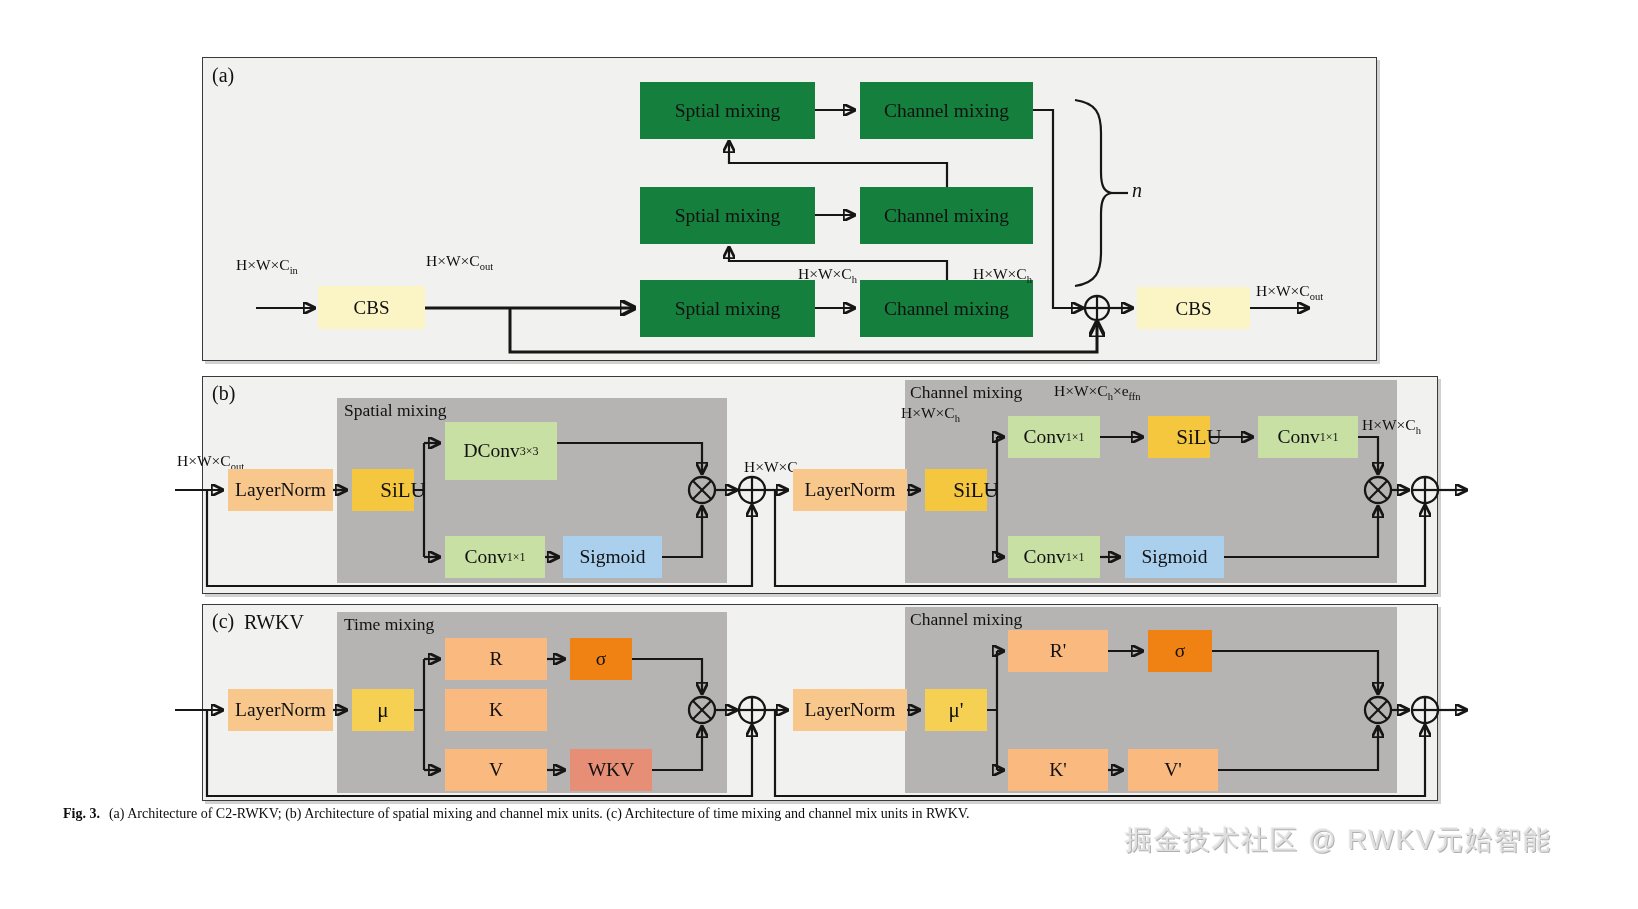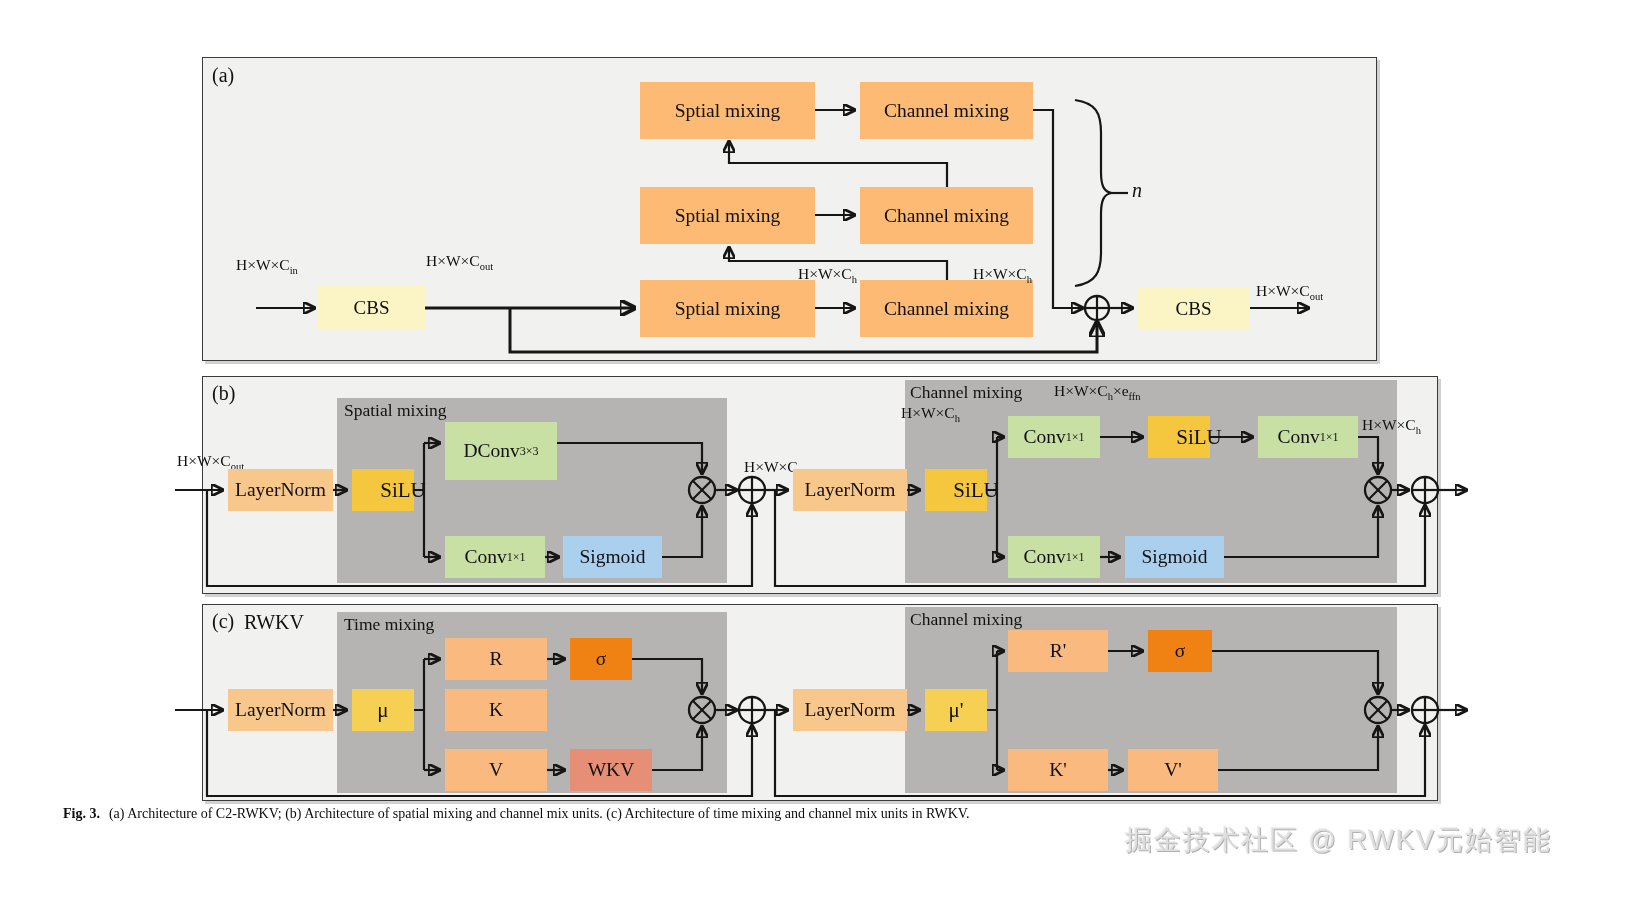--- a/index.html
+++ b/index.html
@@ -14,21 +14,21 @@
   .panel{position:absolute;background:var(--c-panel);border:1.6px solid #3a3a3a;
          box-shadow:3px 3px 0 rgba(140,140,140,.4);}
   .gray-block{position:absolute;background:var(--c-block);}
   .panel-tag{position:absolute;font-size:20px;color:#111;}
   .group-title{position:absolute;font-size:17.5px;color:#111;}
   .node{position:absolute;display:flex;align-items:center;justify-content:center;
         font-size:19.5px;color:#111;text-align:center;line-height:1;}
   .node sub{font-size:0.62em;line-height:1;}
   .dim{position:absolute;font-size:15.5px;color:#101010;white-space:nowrap;line-height:1.1;}
   .dim sub{font-size:0.68em;}
-  .c-gray{background:#fdba74;}
+  .c-gray{background:#15803d;}
   .c-cbs{background:var(--c-cbs);font-size:19px;}
   .c-ln{background:var(--c-layernorm);}
   .c-silu{background:var(--c-silu);padding-left:40px;}
   .c-conv{background:var(--c-conv);}
   .c-sig{background:var(--c-sigmoid);}
   .c-peach{background:var(--c-peach);}
   .c-sigma{background:var(--c-sigma);}
   .c-wkv{background:var(--c-wkv);}
   .c-mu{background:var(--c-mu);}
   .wires{position:absolute;left:0;top:0;width:1638px;height:909px;pointer-events:none;}

